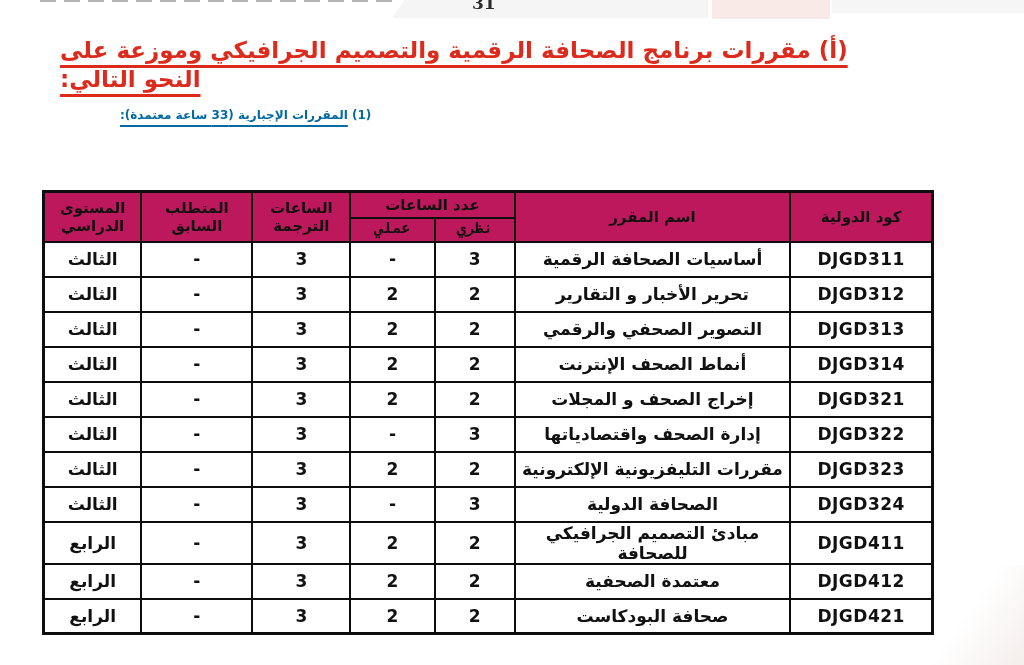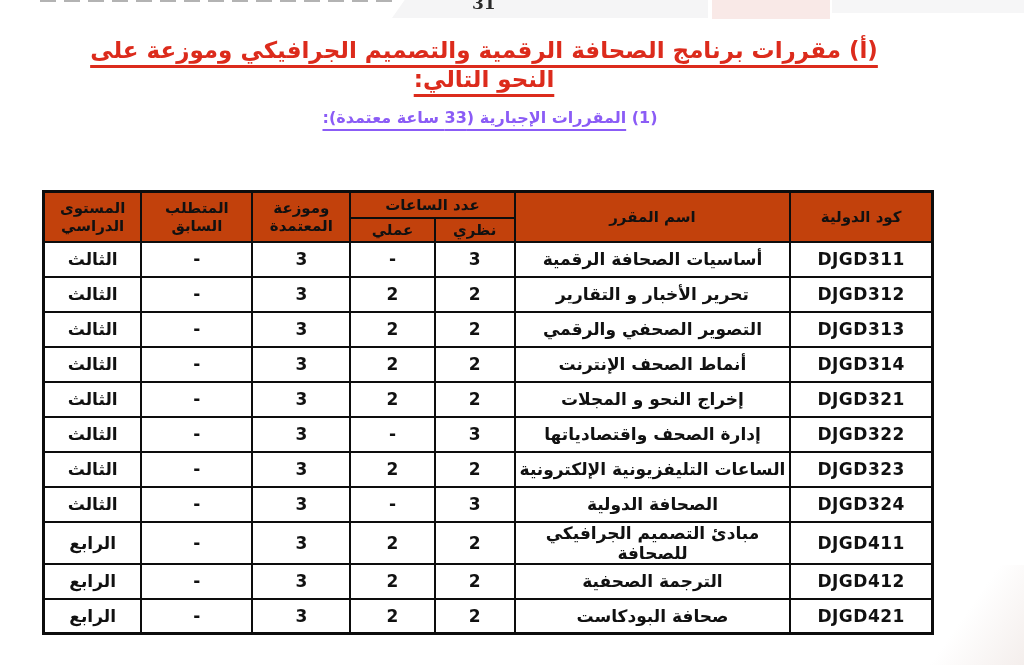--- a/index.html
+++ b/index.html
@@ -35,32 +35,32 @@
     position: absolute; left: 832px; top: 0; width: 192px; height: 13px;
     background: #f6f6f7;
   }
   .corner-shade {
     position: absolute; right: 0; bottom: 0; width: 140px; height: 100px;
     background: linear-gradient(125deg, rgba(255,255,255,0) 55%, #f4eeec 100%);
   }
   
   .heading {
     position: absolute; top: 36px; right: 116px; left: 60px;
-    direction: rtl; text-align: center;
+    direction: rtl; text-align: left;
     font-size: 23px; font-weight: bold; line-height: 1.25;
     color: #dc2b1c;
     text-decoration: underline;
     text-decoration-thickness: 2.5px;
     text-underline-offset: 7px;
   }
   .subheading {
     position: absolute; top: 108px; right: 164px; left: 120px;
-    direction: rtl; text-align: center;
-    font-size: 16px; font-weight: bold; line-height: 1.3;
-    color: #8b5cf6;
+    direction: rtl; text-align: left;
+    font-size: 12px; font-weight: bold; line-height: 1.3;
+    color: #0369a1;
   }
   .subheading .u {
     text-decoration: underline;
     text-decoration-thickness: 2px;
     text-underline-offset: 6px;
   }
   
   .table-wrap {
     position: absolute; top: 190px; left: 42px; width: 892px;
     direction: rtl;
@@ -72,27 +72,27 @@
     border: 3px solid #0d0d0d;
   }
   table.courses th, table.courses td {
     border: 2px solid #0d0d0d;
     text-align: center;
     vertical-align: middle;
     font-weight: bold;
     overflow: hidden;
   }
   table.courses thead th {
-    background: #c2410c;
+    background: #be185d;
     font-size: 15px;
     line-height: 1.2;
     padding: 2px 1px;
   }
   th.h-group { height: 26px; }
-  tr.sub-row th { height: 20px; }
+  tr.sub-row th { height: 20px; font-family: Liberation Mono, monospace; }
   table.courses tbody td { height: 35px; font-size: 17px; }
   td.cell-code {
     font-size: 17px;
     letter-spacing: .5px;
     font-family: "DejaVu Sans", sans-serif;
   }
   td.cell-name {
     text-align: right;
     font-size: 15.5px;
   }
@@ -120,21 +120,21 @@
       <col style="width:9.5%">
       <col style="width:11%">
       <col style="width:12.5%">
       <col style="width:11%">
     </colgroup>
     <thead>
       <tr>
         <th rowspan="2">كود الدولية</th>
         <th rowspan="2">اسم المقرر</th>
         <th colspan="2" class="h-group">عدد الساعات</th>
-        <th rowspan="2">وموزعة المعتمدة</th>
+        <th rowspan="2">الساعات الترجمة</th>
         <th rowspan="2">المتطلب السابق</th>
         <th rowspan="2">المستوى الدراسي</th>
       </tr>
       <tr class="sub-row">
         <th>نظري</th>
         <th>عملي</th>
       </tr>
     </thead>
     <tbody>
   <tr>
@@ -172,41 +172,41 @@
     <td class="cell-name">أنماط الصحف الإنترنت</td>
     <td>2</td>
     <td>2</td>
     <td>3</td>
     <td>-</td>
     <td class="cell-level">الثالث</td>
   </tr>
 
   <tr>
     <td class="cell-code">DJGD321</td>
-    <td class="cell-name">إخراج النحو و المجلات</td>
+    <td class="cell-name">إخراج الصحف و المجلات</td>
     <td>2</td>
     <td>2</td>
     <td>3</td>
     <td>-</td>
     <td class="cell-level">الثالث</td>
   </tr>
 
   <tr>
     <td class="cell-code">DJGD322</td>
     <td class="cell-name">إدارة الصحف واقتصادياتها</td>
     <td>3</td>
     <td>-</td>
     <td>3</td>
     <td>-</td>
     <td class="cell-level">الثالث</td>
   </tr>
 
   <tr>
     <td class="cell-code">DJGD323</td>
-    <td class="cell-name">الساعات التليفزيونية الإلكترونية</td>
+    <td class="cell-name">مقررات التليفزيونية الإلكترونية</td>
     <td>2</td>
     <td>2</td>
     <td>3</td>
     <td>-</td>
     <td class="cell-level">الثالث</td>
   </tr>
 
   <tr>
     <td class="cell-code">DJGD324</td>
     <td class="cell-name">الصحافة الدولية</td>
@@ -222,21 +222,21 @@
     <td class="cell-name">مبادئ التصميم الجرافيكي للصحافة</td>
     <td>2</td>
     <td>2</td>
     <td>3</td>
     <td>-</td>
     <td class="cell-level">الرابع</td>
   </tr>
 
   <tr>
     <td class="cell-code">DJGD412</td>
-    <td class="cell-name">الترجمة الصحفية</td>
+    <td class="cell-name">معتمدة الصحفية</td>
     <td>2</td>
     <td>2</td>
     <td>3</td>
     <td>-</td>
     <td class="cell-level">الرابع</td>
   </tr>
 
   <tr>
     <td class="cell-code">DJGD421</td>
     <td class="cell-name">صحافة البودكاست</td>

